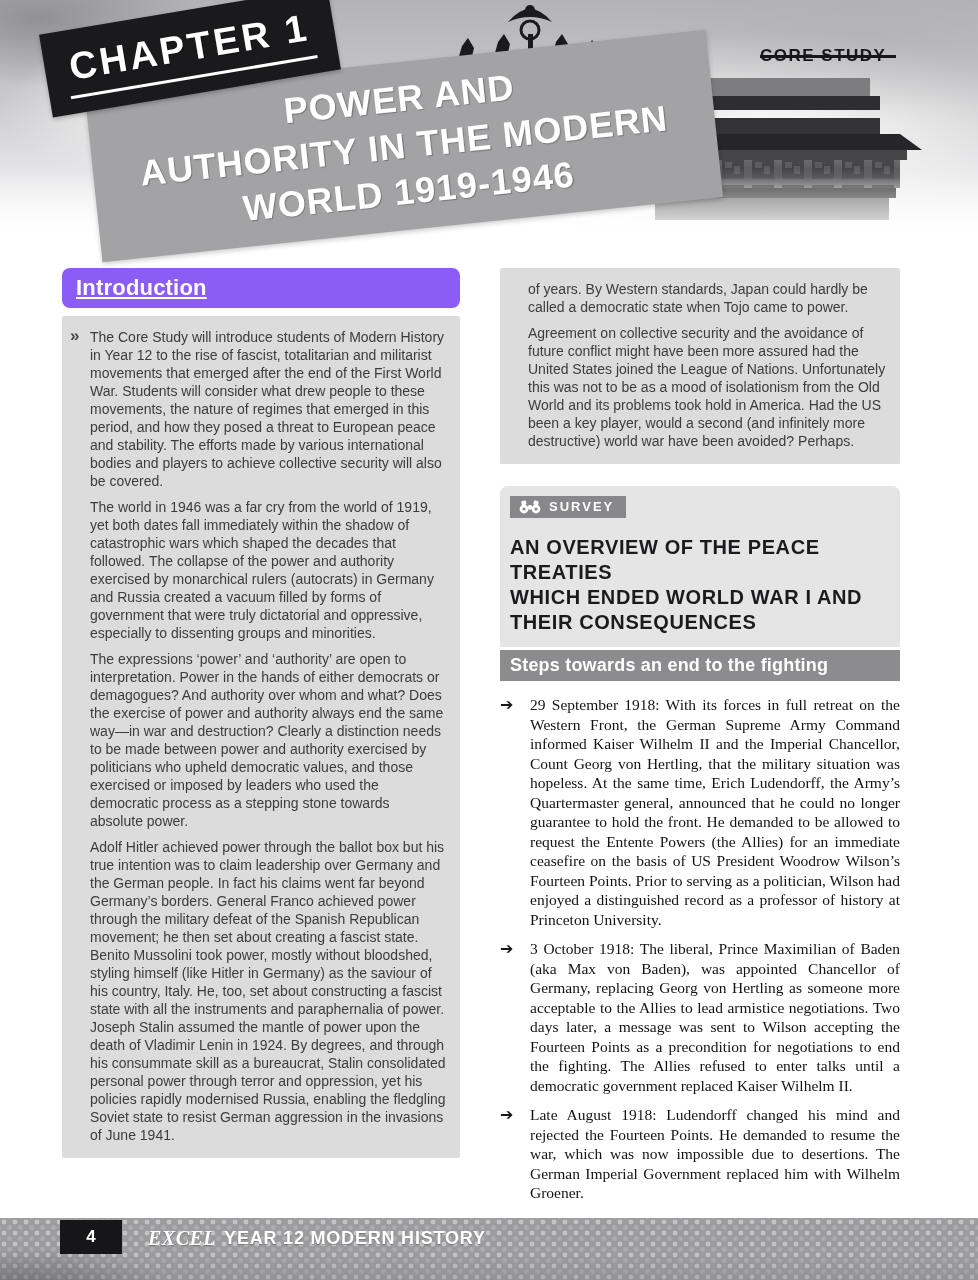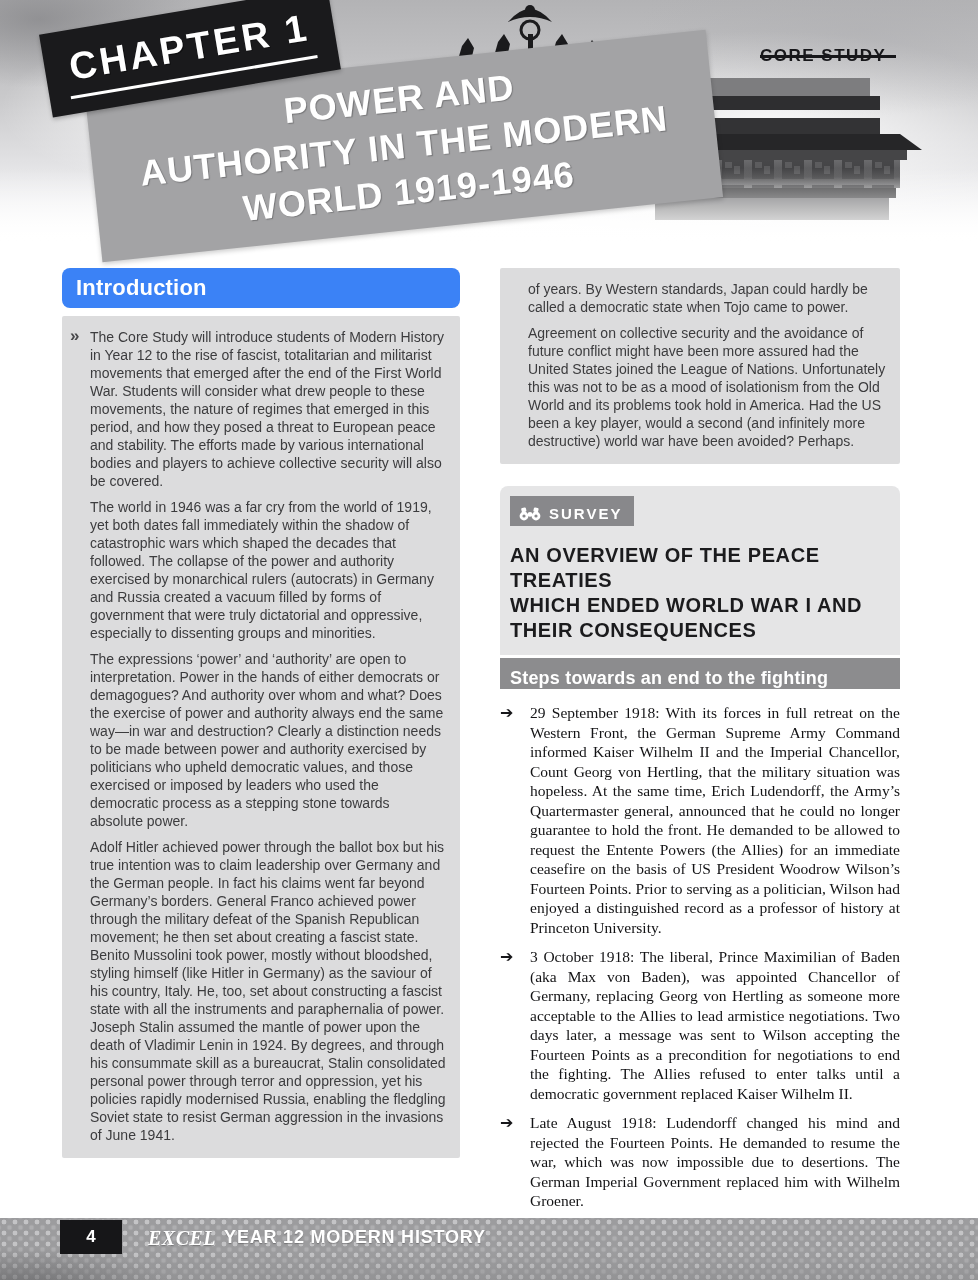--- a/index.html
+++ b/index.html
@@ -52,23 +52,23 @@
   .banner-gray .title-line {
     color:#ffffff; font-weight:800; font-size:36px; letter-spacing:1px;
     line-height:1.3; white-space:nowrap; text-shadow:1px 1px 1px rgba(90,90,92,.6);
   }
 
   
   .col-left  { position:absolute; left:62px;  top:268px; width:398px; }
   .col-right { position:absolute; left:500px; top:268px; width:400px; }
 
   .section-header {
-    background:#3b82f6; border-radius:8px; height:40px;
+    background:#8b5cf6; border-radius:8px; height:40px;
     display:flex; align-items:center; padding-left:14px;
-    color:#ffffff; font-weight:700; font-size:22px; letter-spacing:.2px;
+    color:#ffffff; font-weight:700; font-size:22px; letter-spacing:.2px;text-decoration:underline;
   }
   .gray-panel {
     background:#dcdcdd; border-radius:2px;
     padding:12px 14px 12px 28px; position:relative;
     margin-top:8px;
   }
   .gray-panel p, .gray-panel .para {
     color:#3c3c3e; font-size:14px; line-height:18px; margin:0 0 8px;
     text-align:left;
   }
@@ -81,31 +81,31 @@
   
   .cont-panel { margin-top:0; }
 
   
   .survey-panel {
     margin-top:22px; background:#e5e5e6;
     border-radius:8px 8px 0 0; padding:10px 12px 12px 10px;
   }
   .survey-badge {
     display:inline-flex; align-items:center; gap:7px;
-    background:#88888b; color:#ffffff; padding:9px 12px 4px 8px;
-    font-weight:800; font-size:15px; letter-spacing:2px;
+    background:#88888b; color:#ffffff; padding:3px 12px 4px 8px;
+    font-weight:800; font-size:13px; letter-spacing:2px;
   }
   .survey-heading { margin-top:17px; }
   .survey-heading .h-line {
     display:block; color:#1b1b1d; font-weight:800; font-size:20px;
     letter-spacing:.6px; line-height:1.25;
   }
   .steps-bar {
     margin-top:3px; background:#8c8c8e; height:31px;
-    display:flex; align-items:flex-end; padding-left:10px;
+    display:flex; align-items:center; padding-left:10px;
     color:#ffffff; font-weight:700; font-size:18px; letter-spacing:.2px;
   }
 
   
   .bullet-list { margin-top:14px; list-style:none; }
   .bullet-item {
     position:relative; padding-left:30px; margin-bottom:10px;
     font-family:"Liberation Serif", serif; color:#131315;
     font-size:15.5px; line-height:19.5px; text-align:justify;
   }
@@ -132,21 +132,21 @@
       linear-gradient(180deg, transparent 55%, rgba(130,130,132,.35) 100%);
     pointer-events:none;
   }
   .page-number-box {
     position:absolute; left:60px; top:2px; width:62px; height:34px;
     background:#161618; display:flex; align-items:center; justify-content:center;
     color:#ffffff; font-weight:700; font-size:17px; z-index:2;
   }
   .footer-title {
     position:absolute; left:148px; top:9px; z-index:2;
-    display:flex; align-items:flex-start; gap:8px; color:#ffffff;
+    display:flex; align-items:center; gap:8px; color:#ffffff;
     text-shadow:0 1px 1px rgba(80,80,82,.5);
   }
   .series-logo {
     font-family:"Liberation Serif", serif; font-style:italic; font-weight:700;
     font-size:20px; letter-spacing:.5px;
   }
   .book-title { font-weight:700; font-size:18px; letter-spacing:.8px; }
 </style>
 </head>
 <body>

